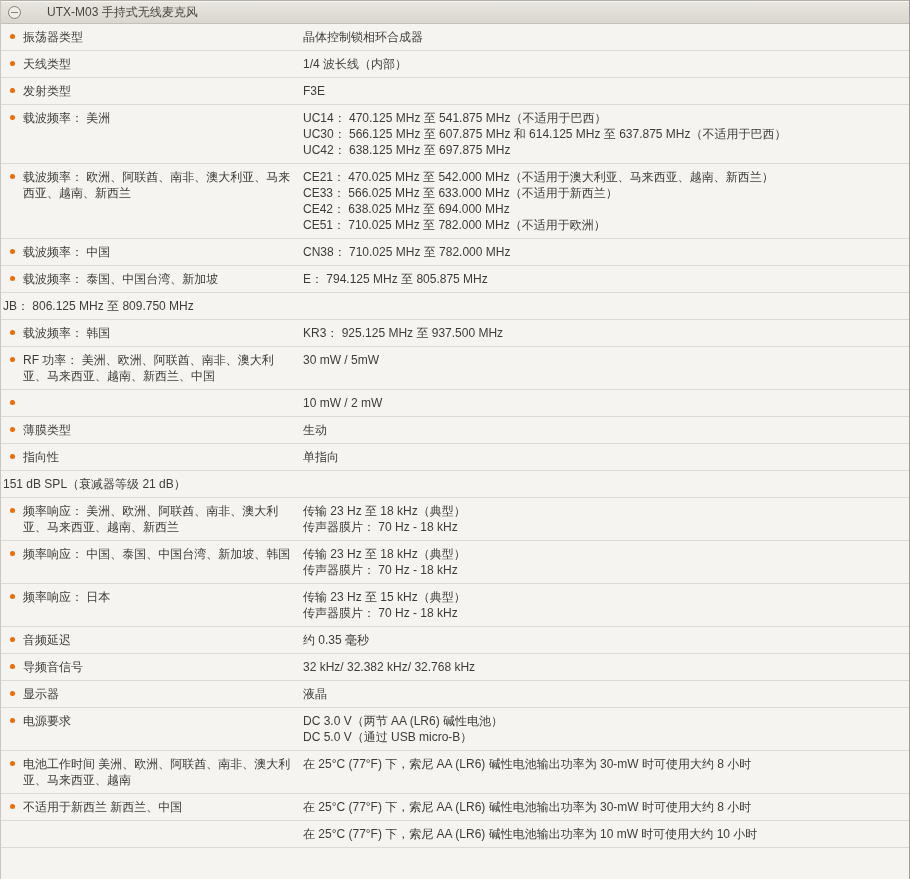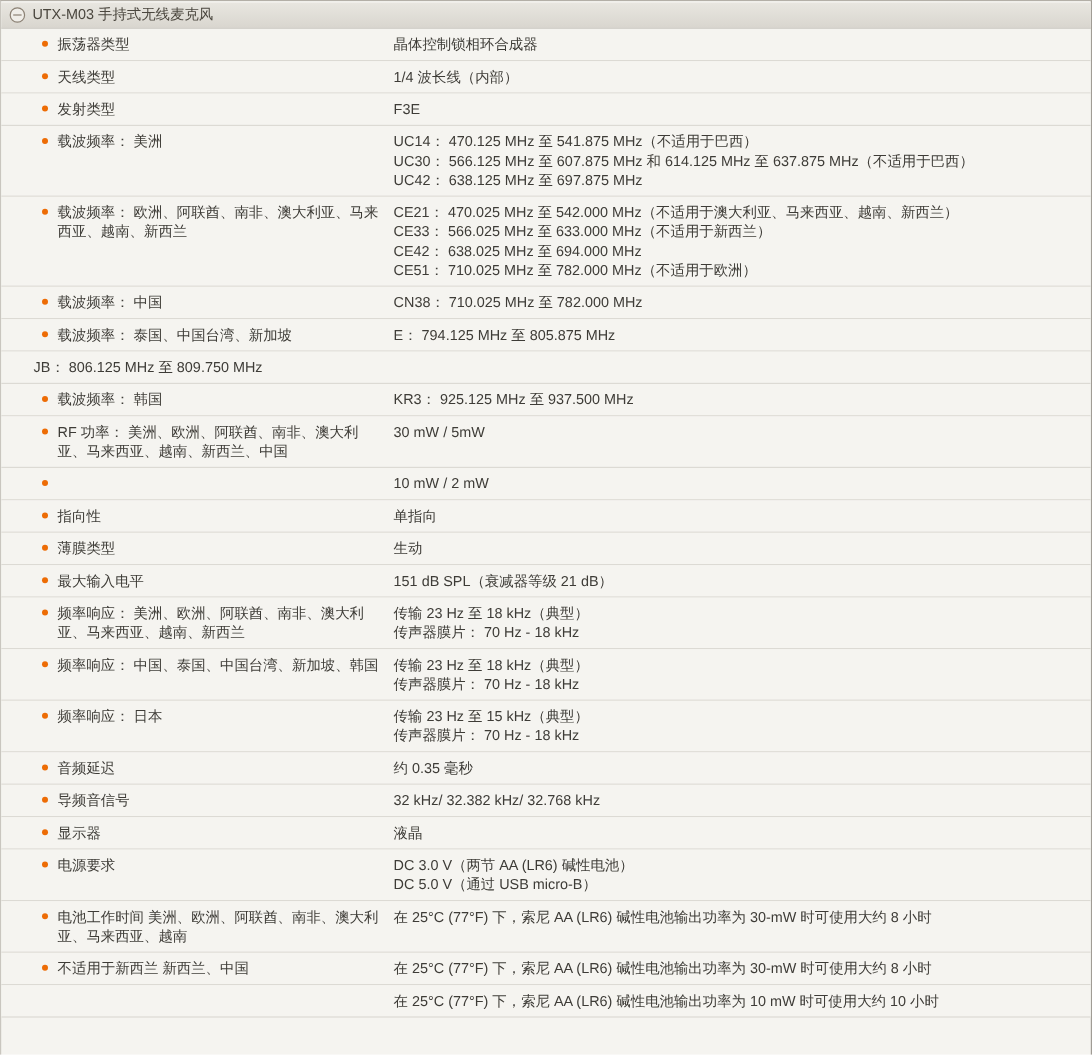--- a/index.html
+++ b/index.html
@@ -39,28 +39,27 @@
     margin-right: 6px;
     background: #efede8;
   }
   .collapse-icon::after {
     content: "";
     position: absolute;
     left: 2px; right: 2px; top: 5px;
     height: 1px;
     background: #8b8174;
   }
-  .panel-title { line-height: 13px; }
+  .panel-title { line-height: 13px; margin-left: 20px; }
   .spec-table { width: 100%; }
   .spec-row {
     display: flex;
     align-items: stretch;
     border-bottom: 1px solid #dcdad4;
     background: #f5f4f0;
-    padding-left: 25px;
   }
   .label-cell {
     width: 300px;
     flex: 0 0 300px;
     position: relative;
     padding: 5px 10px 5px 22px;
     line-height: 16px;
   }
   .bullet {
     position: absolute;
@@ -142,31 +141,30 @@
       <div class="label-cell"><span class="bullet"></span><span>RF 功率： 美洲、欧洲、阿联酋、南非、澳大利亚、马来西亚、越南、新西兰、中国</span></div>
       <div class="value-cell">30 mW / 5mW</div>
     </div>
 
     <div class="spec-row">
       <div class="label-cell"><span class="bullet"></span></div>
       <div class="value-cell">10 mW / 2 mW</div>
     </div>
 
     <div class="spec-row">
+      <div class="label-cell"><span class="bullet"></span><span>薄膜类型</span></div>
+      <div class="value-cell">生动</div>
+    </div>
+
+    <div class="spec-row">
       <div class="label-cell"><span class="bullet"></span><span>指向性</span></div>
       <div class="value-cell">单指向</div>
     </div>
 
     <div class="spec-row">
-      <div class="label-cell"><span class="bullet"></span><span>薄膜类型</span></div>
-      <div class="value-cell">生动</div>
-    </div>
-
-    <div class="spec-row">
-      <div class="label-cell"><span class="bullet"></span><span>最大输入电平</span></div>
       <div class="value-cell">151 dB SPL（衰减器等级 21 dB）</div>
     </div>
 
 
     <div class="spec-row">
       <div class="label-cell"><span class="bullet"></span><span>频率响应： 美洲、欧洲、阿联酋、南非、澳大利亚、马来西亚、越南、新西兰</span></div>
       <div class="value-cell">传输 23 Hz 至 18 kHz（典型）
 传声器膜片： 70 Hz - 18 kHz</div>
     </div>
 

